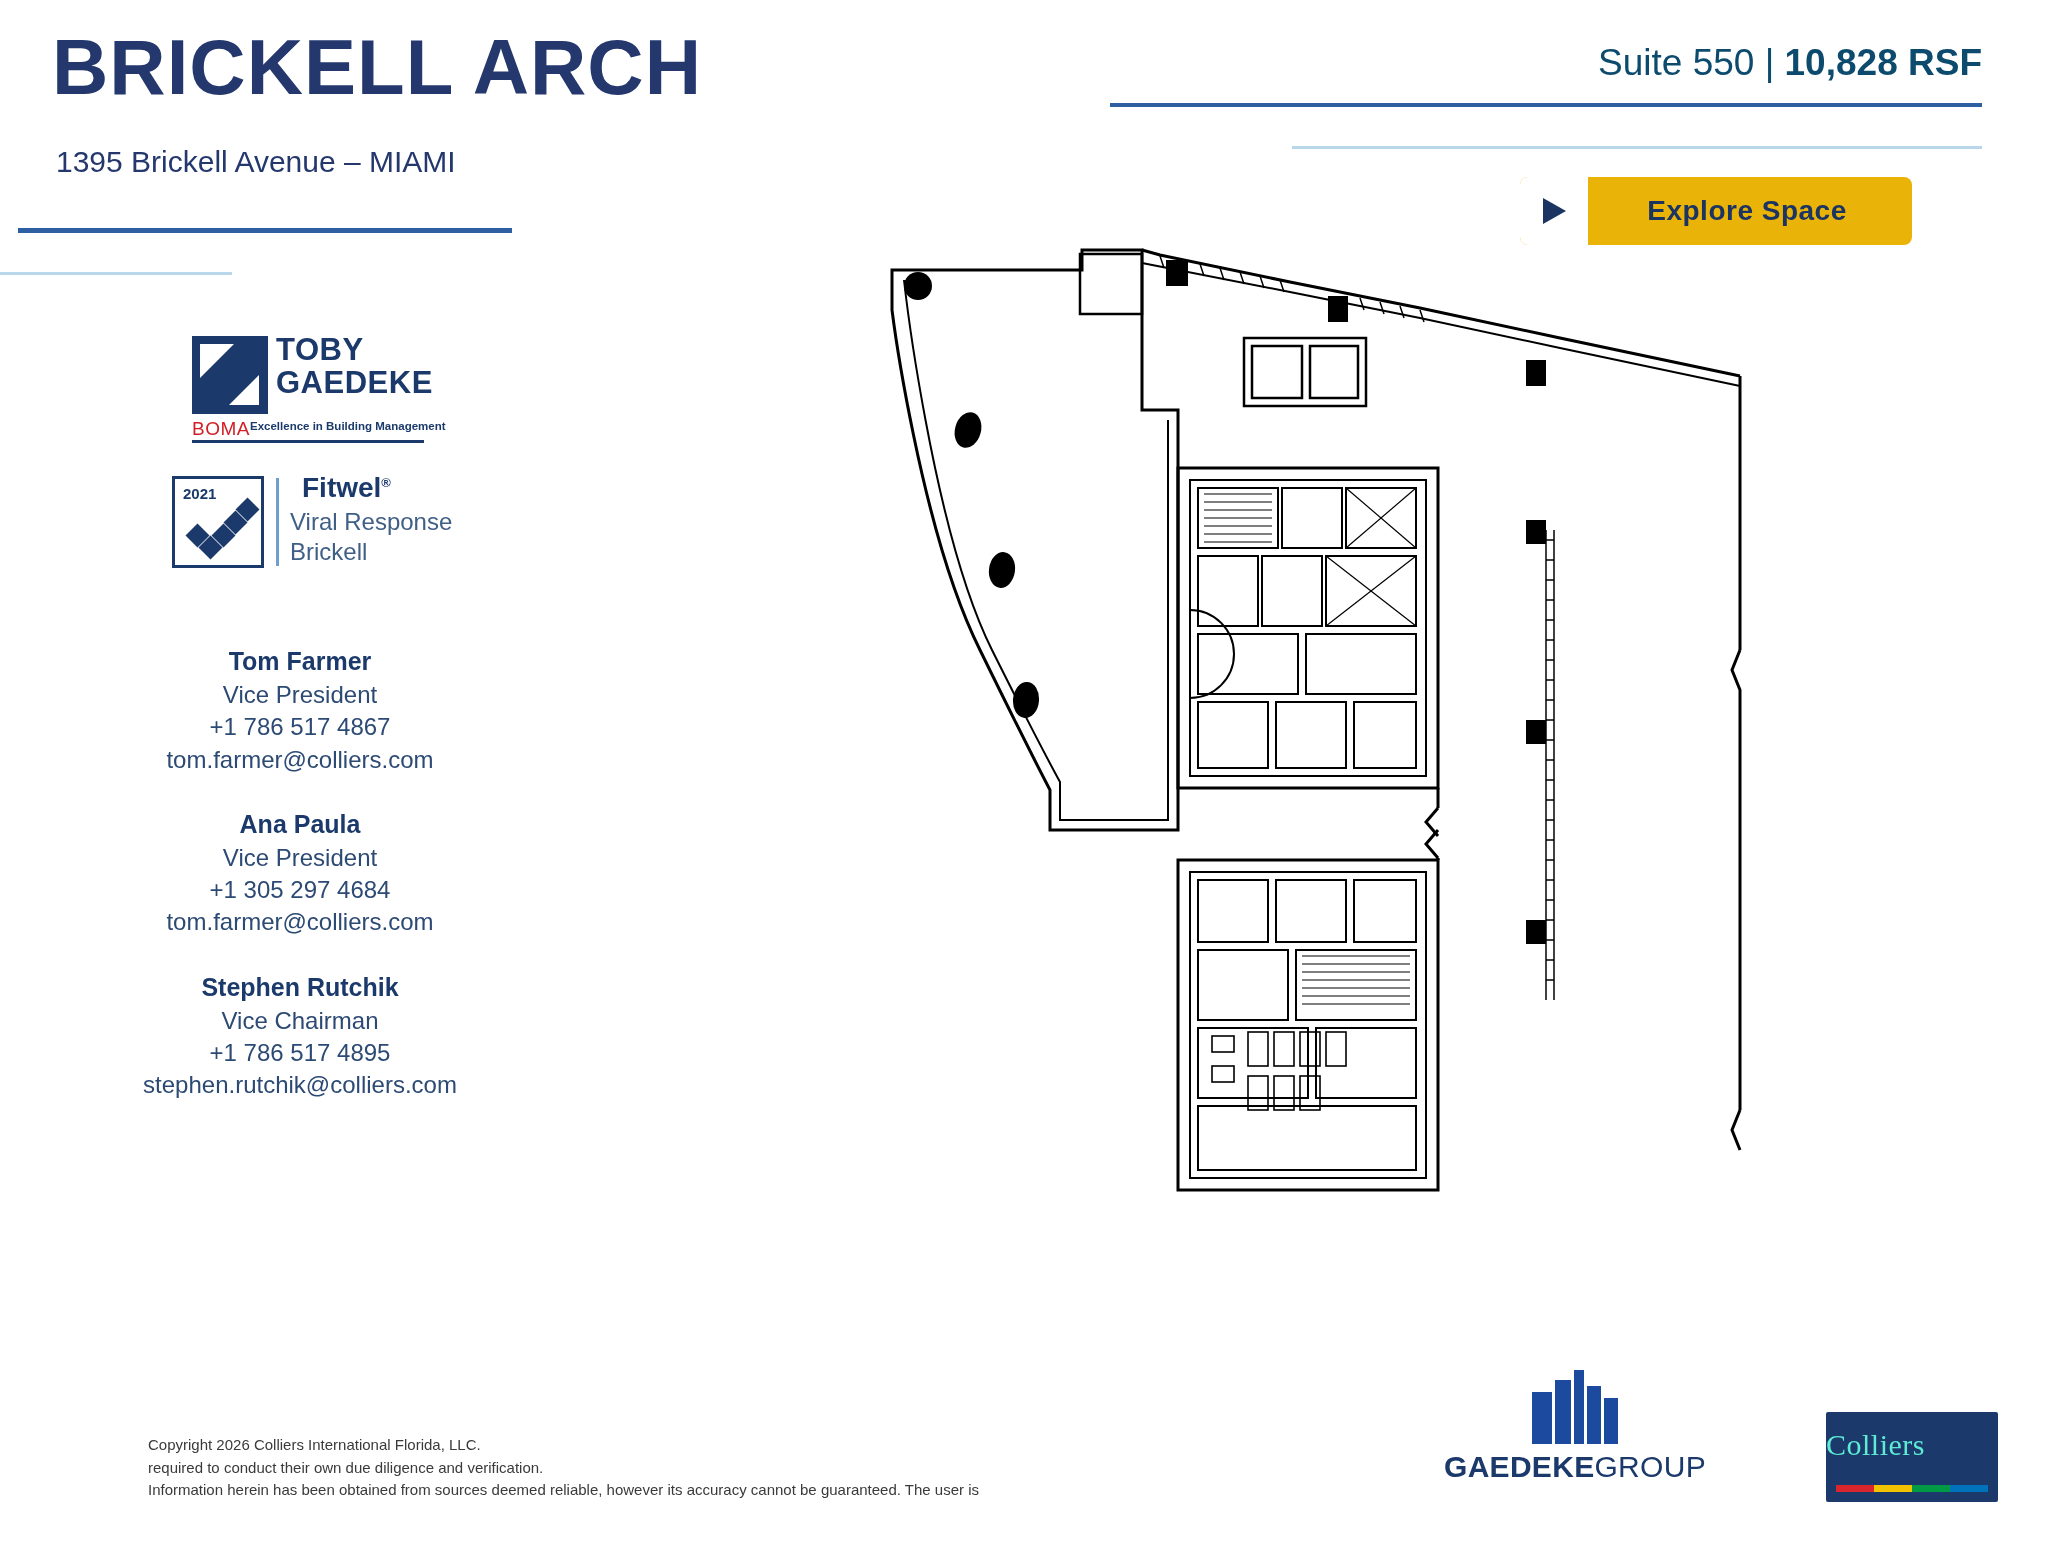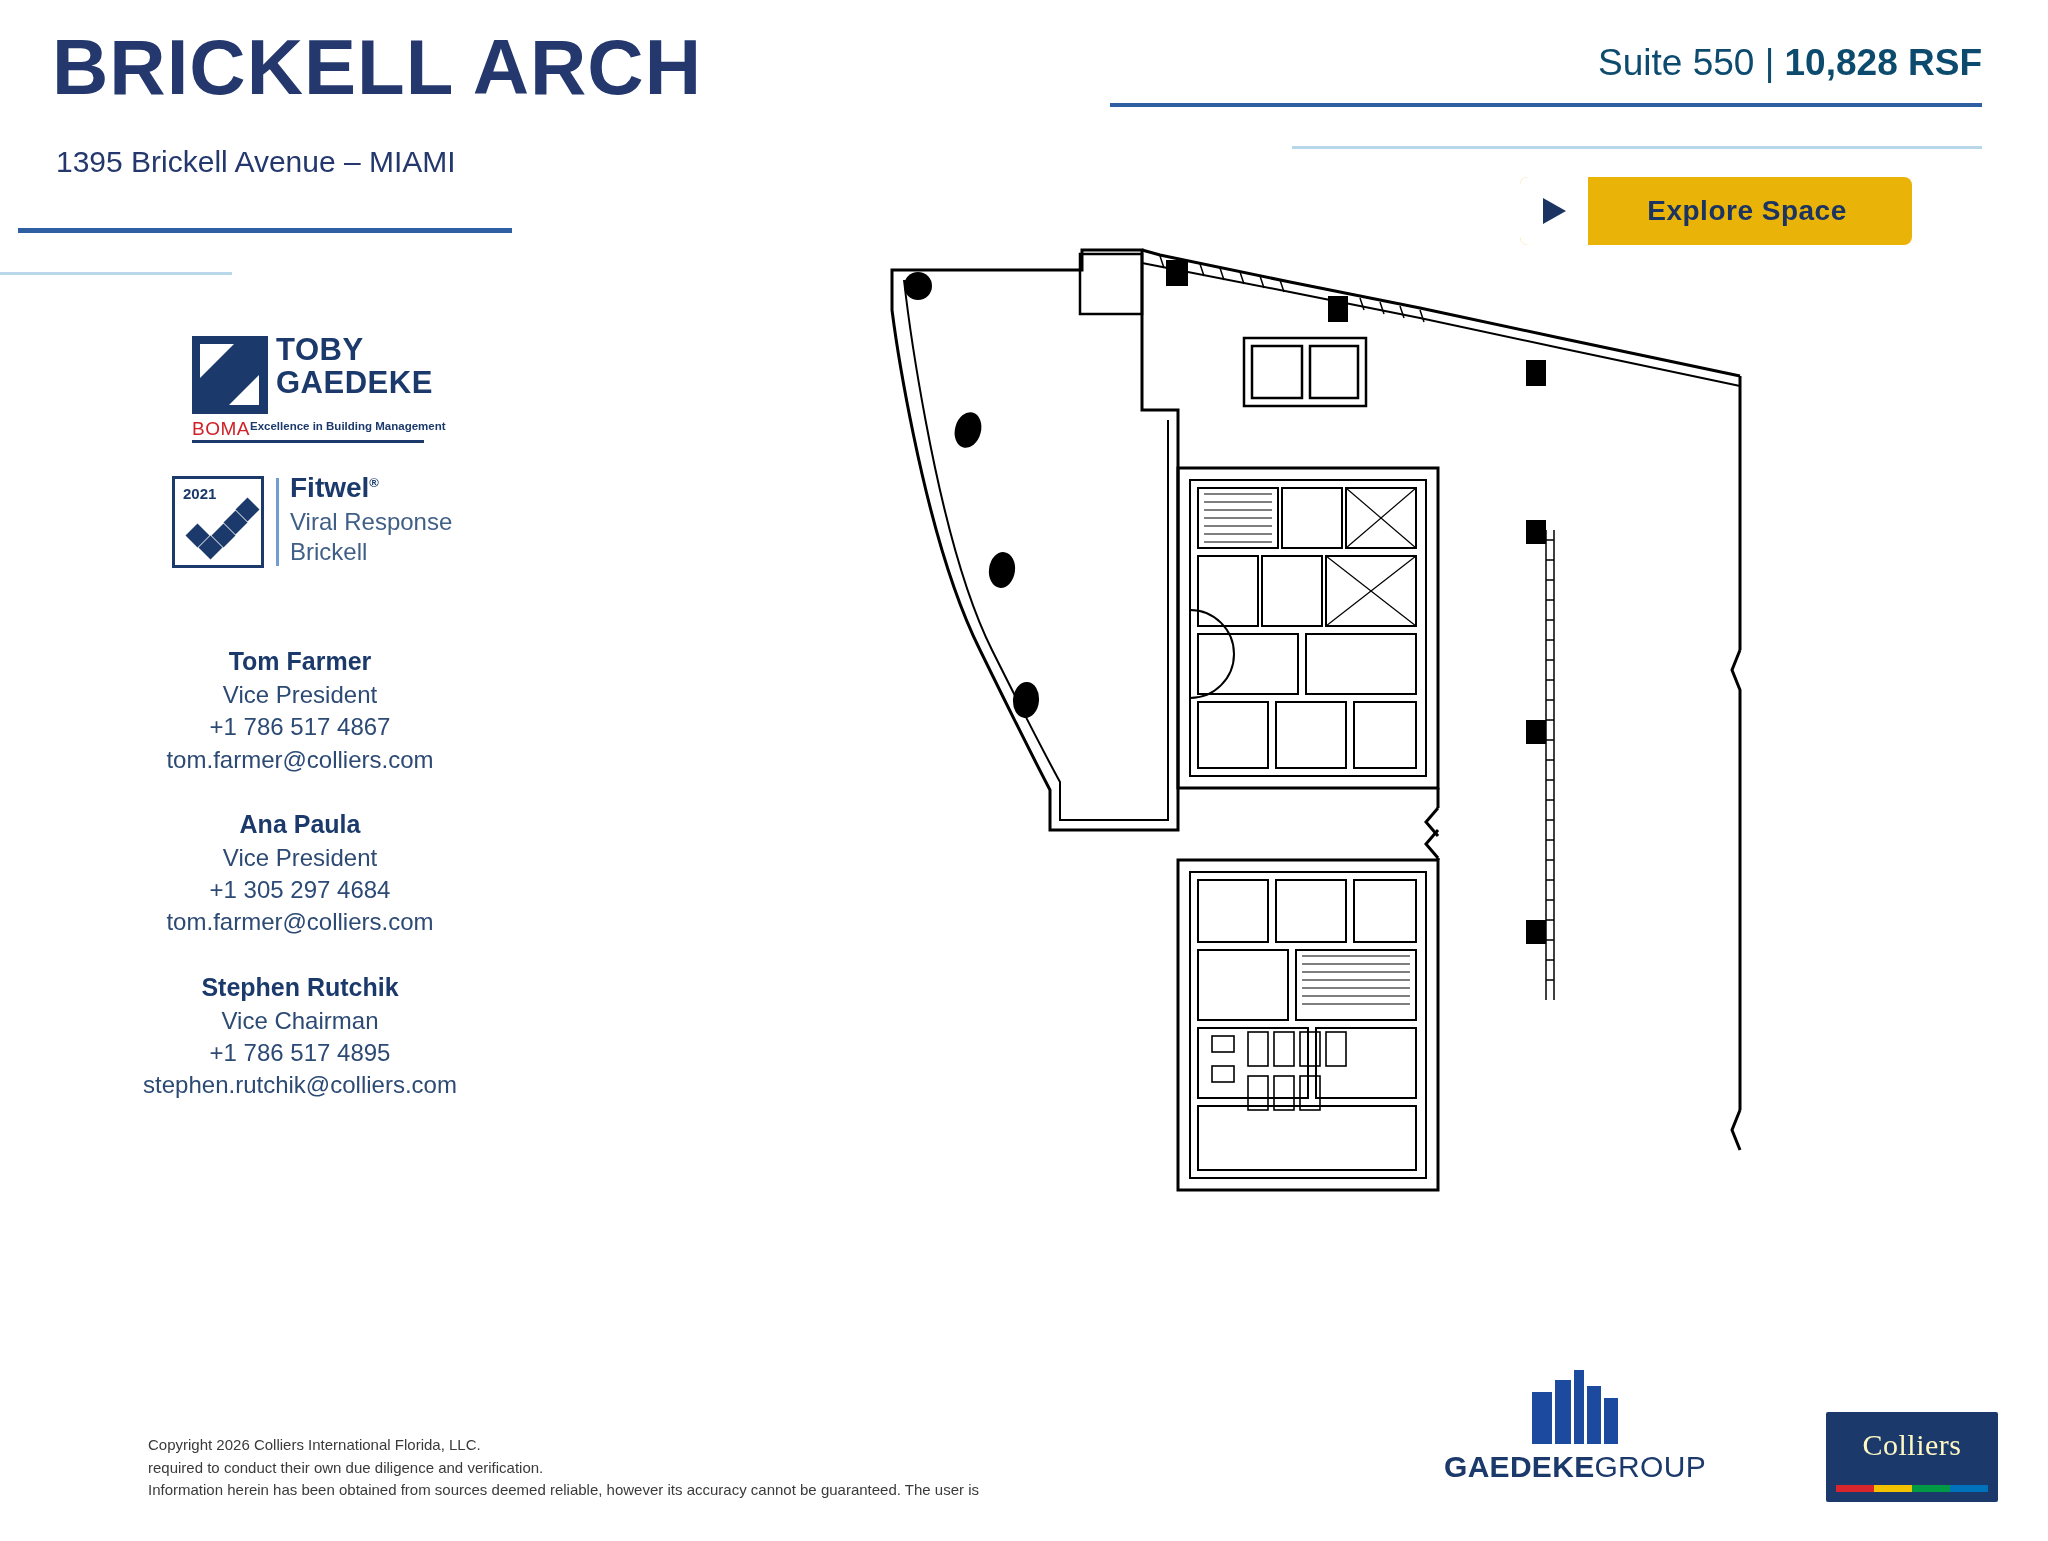--- a/index.html
+++ b/index.html
@@ -194,21 +194,21 @@
     transform: rotate(45deg);
   }
   .fitwel-div {
     position: absolute;
     left: 104px; top: 10px;
     width: 3px; height: 88px;
     background: #6f9fd0;
   }
   .fitwel-name {
     position: absolute;
-    left: 118px; top: 4px;
+    left: 130px; top: 4px;
     font-size: 28px;
     font-weight: bold;
     color: #1b3a6b;
   }
   .fitwel-name sup { font-size: 13px; }
   .fitwel-l1 {
     position: absolute;
     left: 118px; top: 40px;
     font-size: 24px;
     color: #3f5f86;
@@ -278,22 +278,21 @@
     position: absolute;
     left: 1826px; top: 1412px;
     width: 172px; height: 90px;
     background: #1b3a6b;
     border-radius: 2px;
   }
   .colliers-name {
     position: absolute;
     left: 0; top: 16px;
     width: 172px;
-    text-align: center;
-    color: #fef9c3;
+    color: #5eead4;
     font-family: "Liberation Serif", serif;
     font-size: 30px;
     letter-spacing: 0.5px;
   }
   .colliers-bars {
     position: absolute;
     left: 10px; bottom: 10px;
     width: 152px; height: 7px;
     display: flex;
   }

